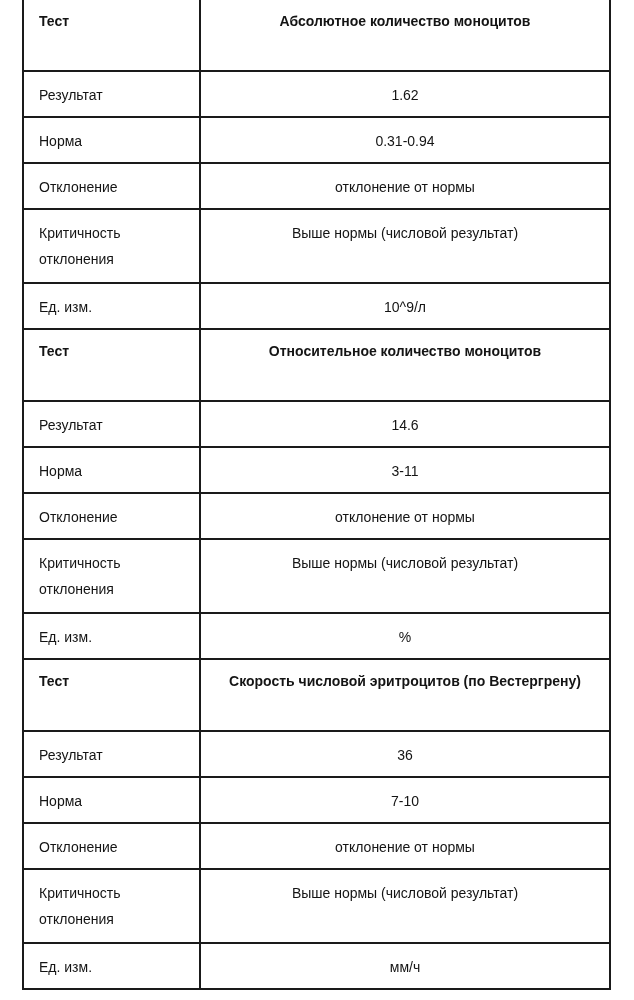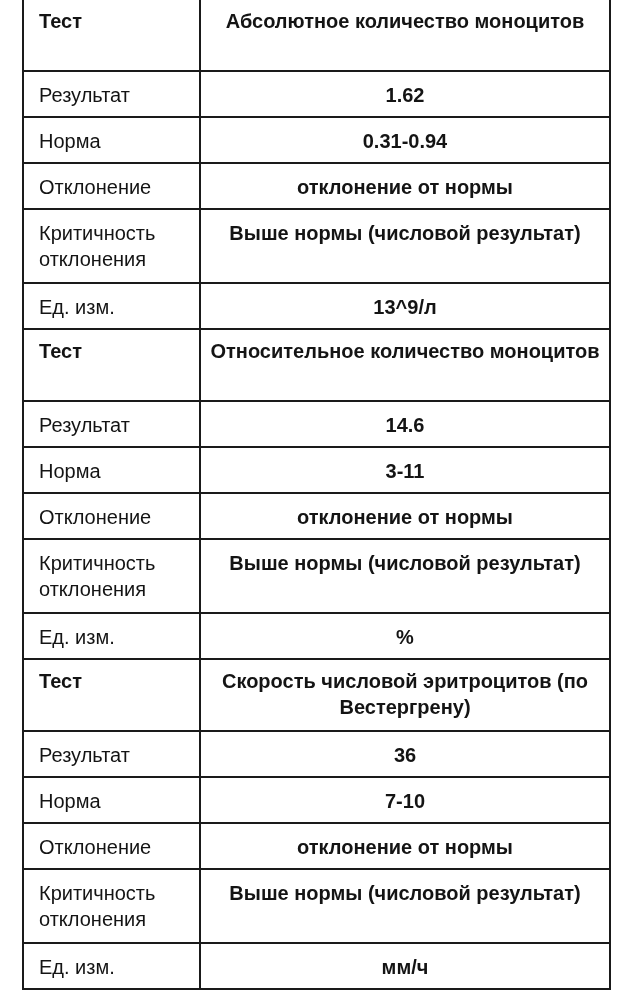--- a/index.html
+++ b/index.html
@@ -21,34 +21,33 @@
     top: -2px;
     width: 589px;
   }
   table.results {
     border-collapse: collapse;
     width: 589px;
     table-layout: fixed;
   }
   table.results td {
     border: 2px solid #1a1a1a;
-    font-size: 20px;
+    font-size: 14px;
     line-height: 26px;
     vertical-align: top;
     padding: 0;
   }
   td.label {
     width: 160px;
     padding: 10px 0 8px 15px !important;
     text-align: left;
   }
   td.value {
     text-align: center;
     padding: 10px 6px 8px 6px !important;
-    font-weight: bold;
   }
   tr.hdr td {
     font-weight: bold;
     height: 54px;
     padding-top: 8px !important;
   }
   tr.row td { height: 26px; margin-left: 16px; }
   tr.row.tall td { height: 54px; }
 </style>
 </head>
@@ -73,21 +72,21 @@
       <tr class="row">
         <td class="label">Отклонение</td>
         <td class="value">отклонение от нормы</td>
       </tr>
       <tr class="row tall">
         <td class="label">Критичность отклонения</td>
         <td class="value">Выше нормы (числовой результат)</td>
       </tr>
       <tr class="row">
         <td class="label">Ед. изм.</td>
-        <td class="value">13^9/л</td>
+        <td class="value">10^9/л</td>
       </tr>
 
       <tr class="hdr">
         <td class="label">Тест</td>
         <td class="value">Относительное количество моноцитов</td>
       </tr>
       <tr class="row">
         <td class="label">Результат</td>
         <td class="value">14.6</td>
       </tr>

